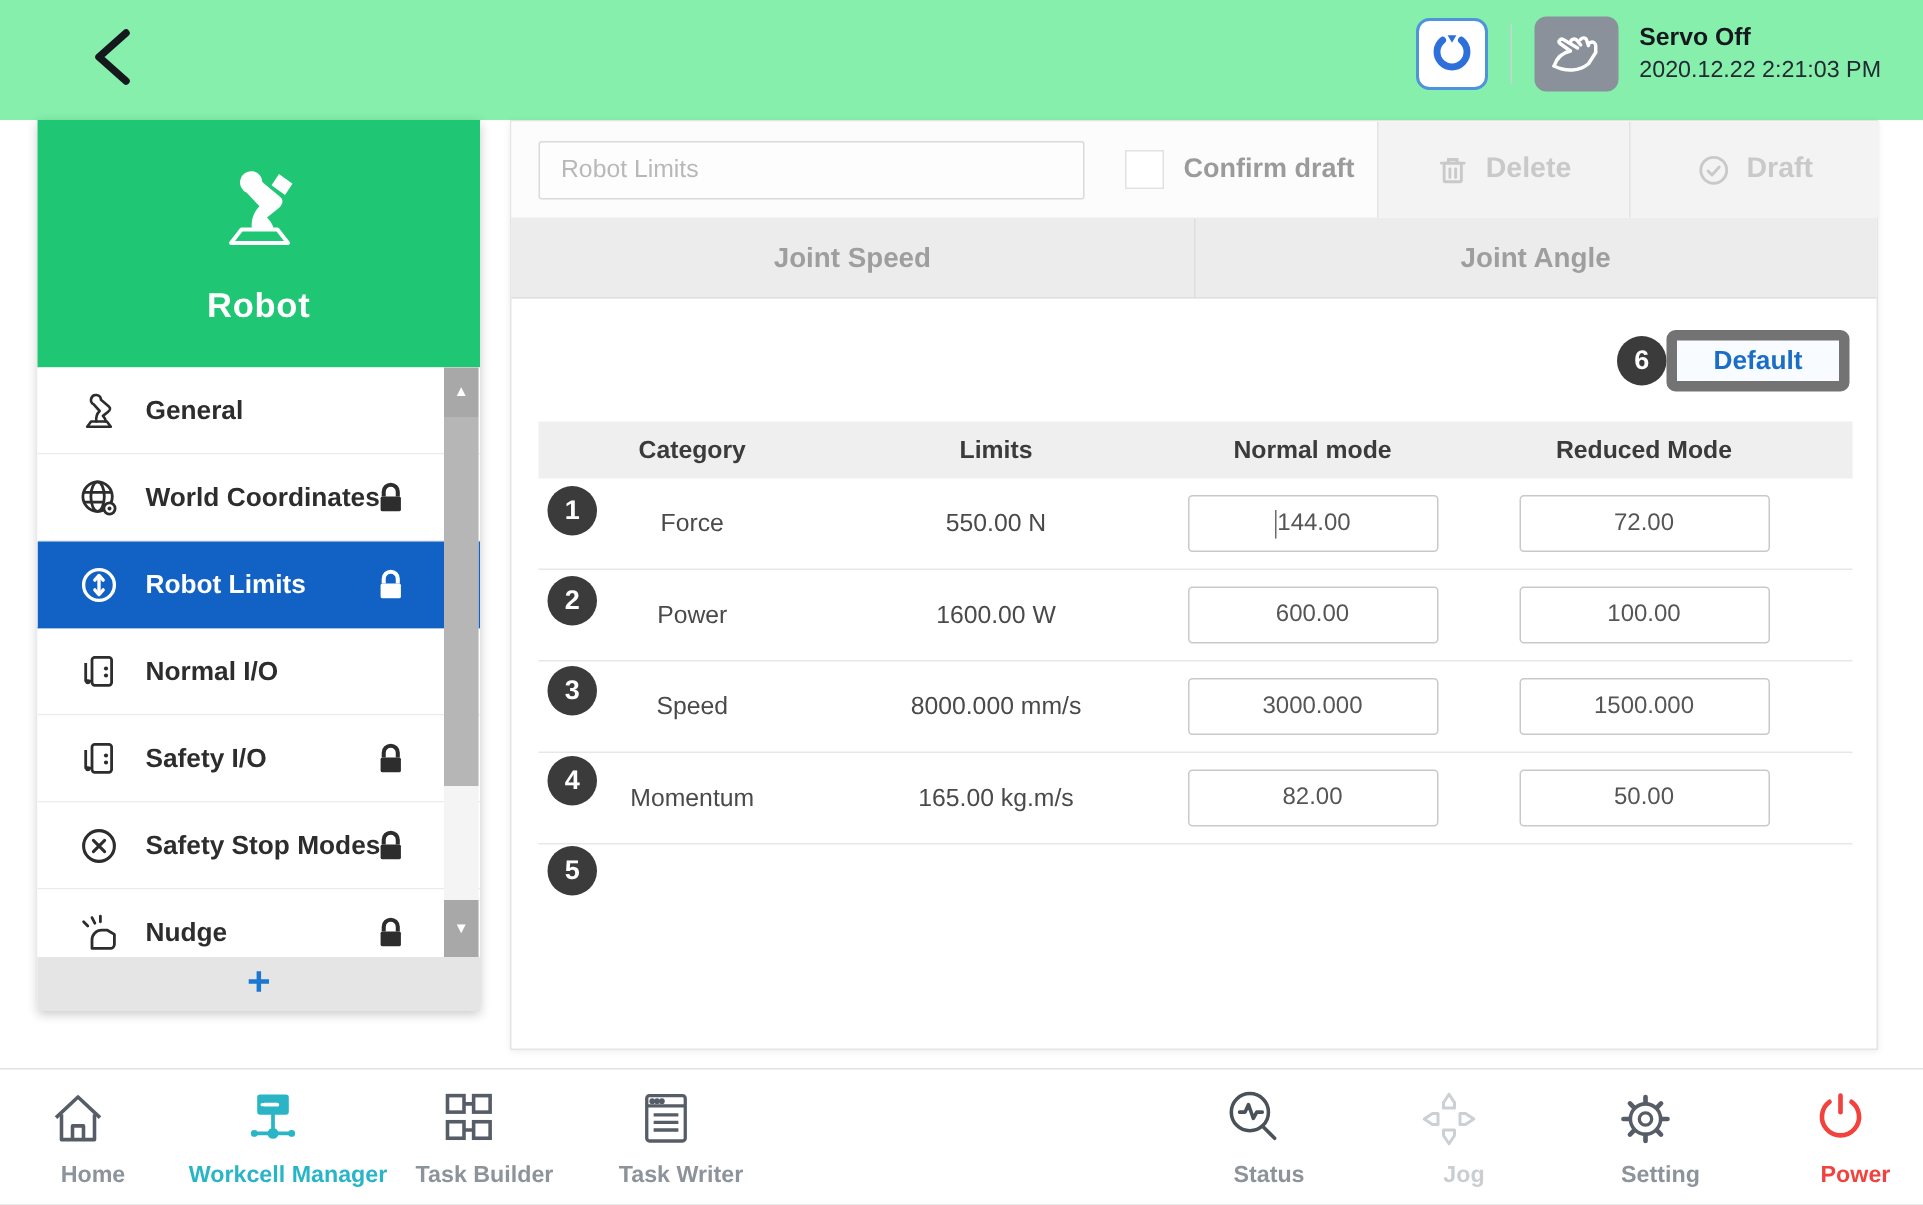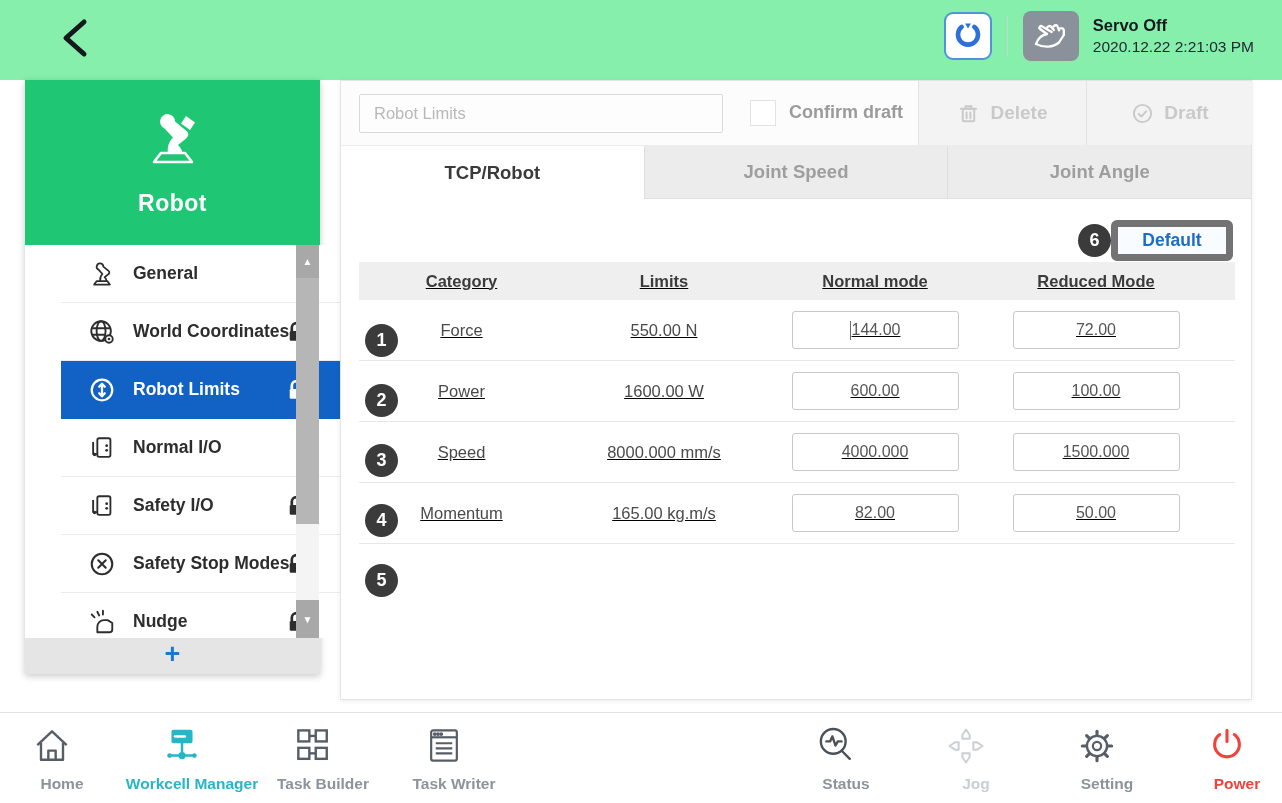--- a/index.html
+++ b/index.html
@@ -18,21 +18,21 @@
   .servo-text{margin-left:14px;line-height:1.35;}
   .servo-status{font-weight:700;font-size:16.5px;color:#15191e;}
   .servo-time{font-size:15.5px;color:#232a31;}
 
   
   .sidebar{position:absolute;left:25px;top:80px;width:295px;height:594px;background:#fff;
     box-shadow:0 2px 7px rgba(0,0,0,.22);}
   .sidebar-head{height:165px;background:#1fc673;display:flex;flex-direction:column;
     align-items:center;justify-content:center;gap:22px;}
   .sidebar-title{color:#fff;font-weight:700;font-size:23px;letter-spacing:.5px;}
-  .menu{position:absolute;left:0;top:165px;width:295px;height:393px;overflow:hidden;background:#fff;margin-left:36px;}
+  .menu{position:absolute;left:0;top:165px;width:295px;height:393px;overflow:hidden;background:#fff;}
   .menu-item{height:58px;display:flex;align-items:center;padding-left:26px;position:relative;
     border-bottom:1px solid #ebebeb;background:#fff;color:#2d2d2d;box-sizing:border-box;cursor:pointer;}
   .menu-item .mi-icon{width:30px;height:30px;margin-right:16px;flex:none;display:flex;align-items:center;justify-content:center;}
   .mi-label{font-weight:700;font-size:17.5px;white-space:nowrap;}
   .mi-lock{position:absolute;right:47px;top:50%;transform:translateY(-50%);width:25px;height:25px;}
   .menu-item.selected{background:#1162c4;color:#fff;border-color:#1162c4;}
   .scrollbar{position:absolute;top:165px;right:1px;width:23px;height:393px;background:#f4f4f4;}
   .sb-btn{position:absolute;left:0;right:0;background:#a8a8a8;color:#fff;display:flex;
     align-items:center;justify-content:center;font-size:10px;cursor:pointer;}
   .sb-up{top:0;height:33px;}
@@ -67,21 +67,21 @@
   .tab:first-child{border-left:none;}
   .tab.active{background:#fff;color:#3a3a3a;border-bottom:none;}
 
   .default-btn{position:absolute;left:770px;top:139px;width:122px;height:41px;background:#f8fbff;
     border:7px solid #737373;border-radius:6px;color:#1b6ec5;font-weight:700;font-size:17.5px;
     display:flex;align-items:center;justify-content:center;box-sizing:border-box;cursor:pointer;}
   .badge{width:33px;height:33px;border-radius:50%;background:#3b3b3b;color:#fff;font-weight:700;
     font-size:18px;display:flex;align-items:center;justify-content:center;position:absolute;}
   .badge-6{left:737px;top:143px;}
 
-  .table{position:absolute;left:18px;top:181px;width:876px;text-decoration:underline;}
+  .table{position:absolute;left:18px;top:200px;width:876px;}
   .t-head{display:flex;height:38px;background:#efefef;align-items:center;font-weight:700;
     font-size:16.5px;color:#3b3b3b;}
   .t-row{display:flex;height:60px;align-items:center;border-bottom:1px solid #e7e7e7;
     font-size:16.5px;color:#4a4a4a;}
   .c1{width:205px;display:flex;justify-content:center;}
   .c2{width:200px;display:flex;justify-content:center;}
   .c3{width:222px;display:flex;justify-content:center;}
   .c4{width:220px;display:flex;justify-content:center;}
   .input-box{width:167px;height:38px;border:1px solid #c9c9c9;border-radius:3px;background:#fff;
     display:flex;align-items:center;justify-content:center;font-size:16px;color:#555;
@@ -290,21 +290,20 @@
       <div class="hdr-cell draft-cell">
         <svg width="23" height="23" viewBox="0 0 24 24" fill="none" stroke="#c9c9c9" stroke-width="2" stroke-linecap="round" stroke-linejoin="round">
           <circle cx="12" cy="12" r="9"></circle>
             <path d="M8 12.5 l2.8 2.8 5 -5.6"></path>
         </svg>
         <span>Draft</span>
       </div>
     </div>
 
     <div class="tabs">
-      <div class="tab active">TCP/Robot</div>
       <div class="tab">Joint Speed</div>
       <div class="tab">Joint Angle</div>
     </div>
 
     <div class="badge badge-6">6</div>
     <div class="default-btn">Default</div>
 
     <div class="table">
       <div class="t-head">
         <div class="c1">Category</div>
@@ -342,21 +341,21 @@
               <span>100.00</span>
             </div>
           </div>
       </div>
 
       <div class="t-row">
         <div class="c1">Speed</div>
         <div class="c2">8000.000 mm/s</div>
         <div class="c3">
             <div class="input-box">
-              <span>4000.000</span>
+              <span>3000.000</span>
             </div>
           </div>
         <div class="c4">
             <div class="input-box">
               <span>1500.000</span>
             </div>
           </div>
       </div>
 
       <div class="t-row">

